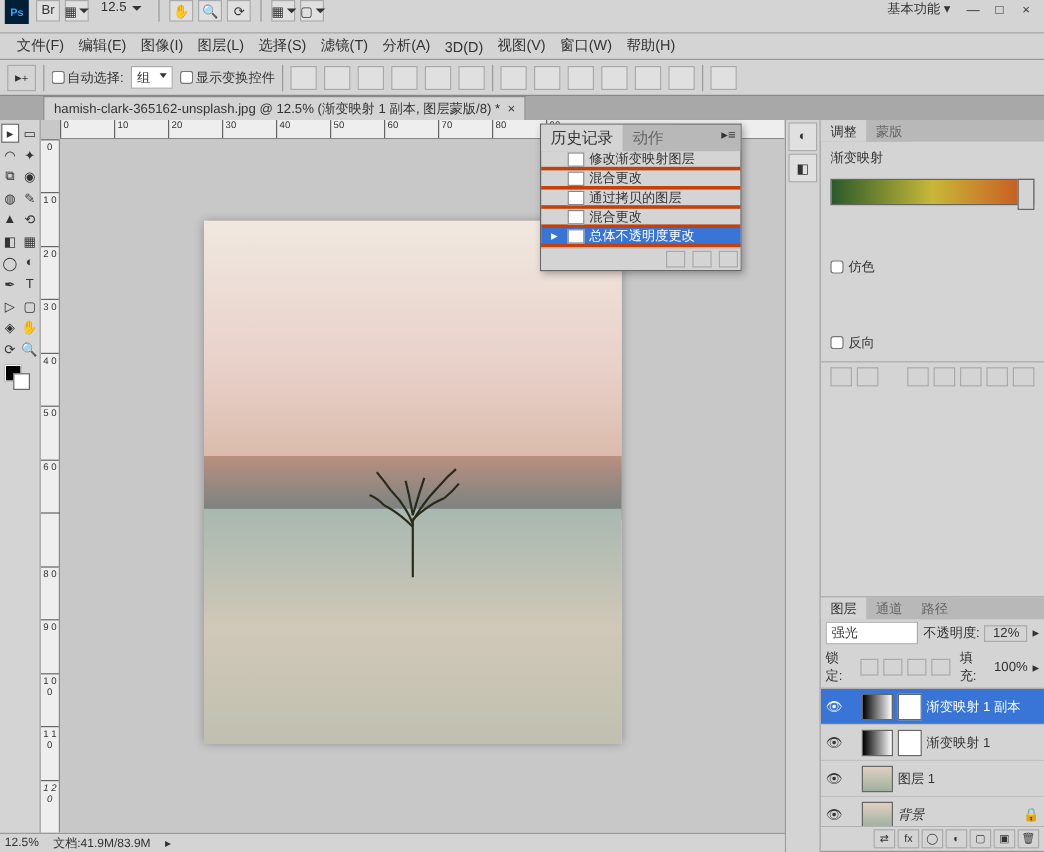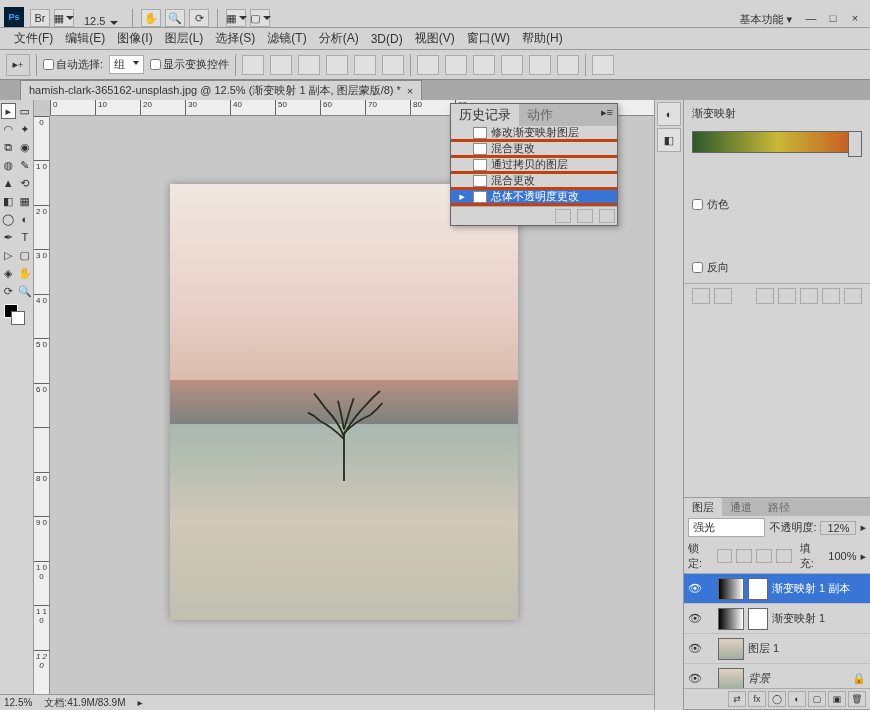--- a/index.html
+++ b/index.html
@@ -1,38 +1,38 @@
 <!DOCTYPE html>
 <html><head>
 <meta charset="utf-8">
 <style>
 * { margin: 0; padding: 0; box-sizing: border-box; font-family: "Microsoft YaHei", sans-serif; }
 body { width: 870px; height: 710px; background: #c8c8c8; overflow: hidden; font-size: 11px; color: #333; }
 
-.title-bar { height: 28px; background: #d4d4d4; display: flex; align-items: flex-end; padding: 0 4px; border-bottom: 1px solid #999; }
+.title-bar { height: 28px; background: #d4d4d4; display: flex; align-items: flex-start; padding: 0 4px; border-bottom: 1px solid #999; }
 .title-bar .logo { width: 20px; height: 20px; background: #001e36; color: #31a8ff; font-size: 9px; font-weight: bold; display: flex; align-items: center; justify-content: center; margin-right: 4px; }
 .title-bar .tbtn { width: 20px; height: 18px; margin: 0 2px; display: flex; align-items: center; justify-content: center; border: 1px solid #aaa; background: #e0e0e0; }
 .title-bar .zoom { margin: 0 8px; font-size: 11px; }
 .title-bar .dropdown-arrow { width: 0; height: 0; border-left: 4px solid transparent; border-right: 4px solid transparent; border-top: 4px solid #333; margin-left: 2px; }
 .title-bar .spacer { flex: 1; }
 .title-bar .workspace { font-size: 11px; margin-right: 8px; }
 .title-bar .win-btn { width: 18px; height: 18px; margin: 0 2px; display: flex; align-items: center; justify-content: center; }
 
 .menu-bar { height: 22px; background: #d4d4d4; display: flex; align-items: center; padding: 0 8px; border-bottom: 1px solid #999; }
 .menu-bar .menu-item { padding: 0 6px; font-size: 12px; cursor: pointer; }
 
 .options-bar { height: 30px; background: #d4d4d4; display: flex; align-items: center; padding: 0 6px; border-bottom: 1px solid #888; gap: 6px; }
 .options-bar .tool-ic { width: 24px; height: 22px; border: 1px solid #aaa; display: flex; align-items: center; justify-content: center; }
 .options-bar .sep { width: 1px; height: 22px; background: #999; }
 .options-bar .chk { display: flex; align-items: center; gap: 2px; }
 .options-bar .sel { border: 1px solid #aaa; padding: 1px 18px 1px 4px; background: #fff; position: relative; }
 .options-bar .sel::after { content: ""; position: absolute; right: 4px; top: 5px; border-left: 3px solid transparent; border-right: 3px solid transparent; border-top: 4px solid #333; }
 .options-bar .obtn { width: 22px; height: 20px; border: 1px solid #aaa; background: #e0e0e0; }
 
-.tab-strip { height: 20px; background: #a8a8a8; display: flex; align-items: flex-end; padding-left: 20px; }
+.tab-strip { height: 20px; background: #a8a8a8; display: flex; align-items: flex-end; padding-left: 36px; }
 .tab-strip .doc-tab { background: #d4d4d4; padding: 2px 8px; font-size: 11px; border: 1px solid #888; border-bottom: none; display: flex; align-items: center; gap: 6px; }
 .tab-strip .doc-tab .close { cursor: pointer; }
 
 .work-area { position: absolute; top: 100px; left: 0; right: 216px; bottom: 16px; display: flex; }
 
 .toolbox { width: 34px; background: #d4d4d4; border-right: 1px solid #999; display: flex; flex-direction: column; padding-top: 2px; }
 .toolbox .trow { display: flex; }
 .toolbox .tbtn2 { width: 16px; height: 16px; margin: 1px; display: flex; align-items: center; justify-content: center; cursor: pointer; }
 .toolbox .tbtn2.sel { background: #fff; border: 1px solid #666; }
 .swatch-fg { width: 14px; height: 14px; background: #000; border: 1px solid #fff; position: relative; margin: 4px 0 0 4px; }
@@ -337,20 +337,24 @@
 
 <div class="right-panels">
   <div class="icon-bar">
     <div class="ib">◐</div>
     <div class="ib">◧</div>
   </div>
   <div class="panel-stack">
 
 
     <div class="panel adjust-panel">
+      <div class="p-tabs">
+        <div class="p-tab">调整</div>
+        <div class="p-tab inactive">蒙版</div>
+      </div>
       <div class="title">渐变映射</div>
       <div class="gradient-bar"></div>
       <label class="chk-row">
           <input type="checkbox" style="">
           <span>仿色</span>
         </label>
       <label class="chk-row">
           <input type="checkbox" style="">
           <span>反向</span>
         </label>

